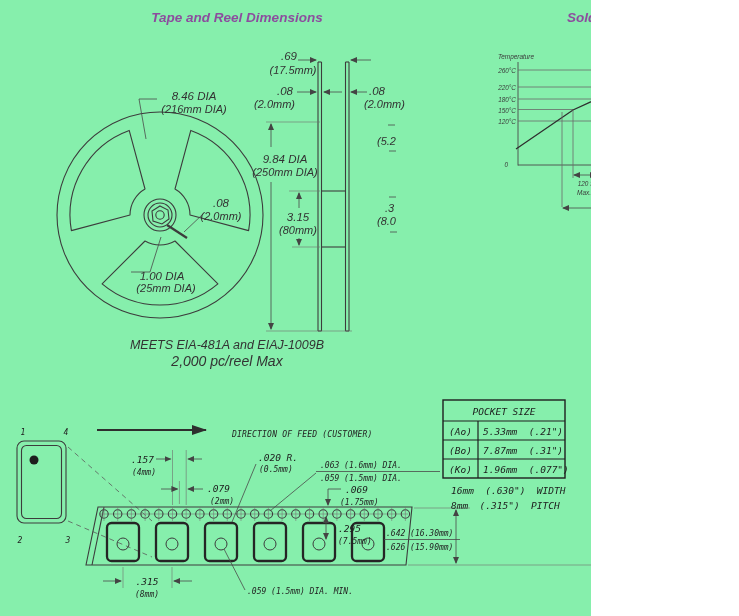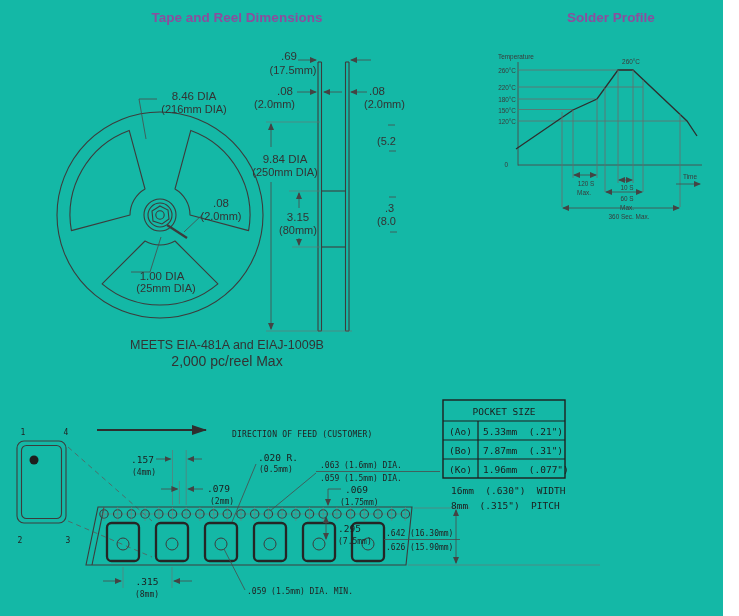--- a/index.html
+++ b/index.html
@@ -1,17 +1,17 @@
 <!DOCTYPE html>
 <html><head>
 <meta charset="utf-8">
 <style>
   html,body{margin:0;padding:0;background:#fff;}
-  #stage{position:relative;width:723px;height:616px;background:#14b8a6;overflow:hidden;
-         font-family:"Liberation Sans",sans-serif;}
+  #stage{position:relative;width:591px;height:616px;background:#86efac;overflow:hidden;
+         font-family:"Liberation Sans",sans-serif;font-style:italic;}
   svg{position:absolute;left:0;top:0;}
   svg text{white-space:pre;fill:#333;}
   .title{font-size:13.5px;font-weight:bold;fill:#8c4d9e;}
   .dl{stroke:#3c3c3c;fill:none;stroke-width:1.1;}
   .dim{stroke:#4a4a4a;fill:none;stroke-width:0.8;}
   .thin{stroke:#6f6f6f;fill:none;stroke-width:0.6;}
   .sp{stroke:#4a4a4a;fill:none;stroke-width:0.9;}
   .spv{stroke:#6a6a6a;fill:none;stroke-width:0.8;}
   .curve{stroke:#2e2e2e;fill:none;stroke-width:1.3;}
   .dash{stroke:#5a5a5a;fill:none;stroke-width:0.8;stroke-dasharray:5 4;}

